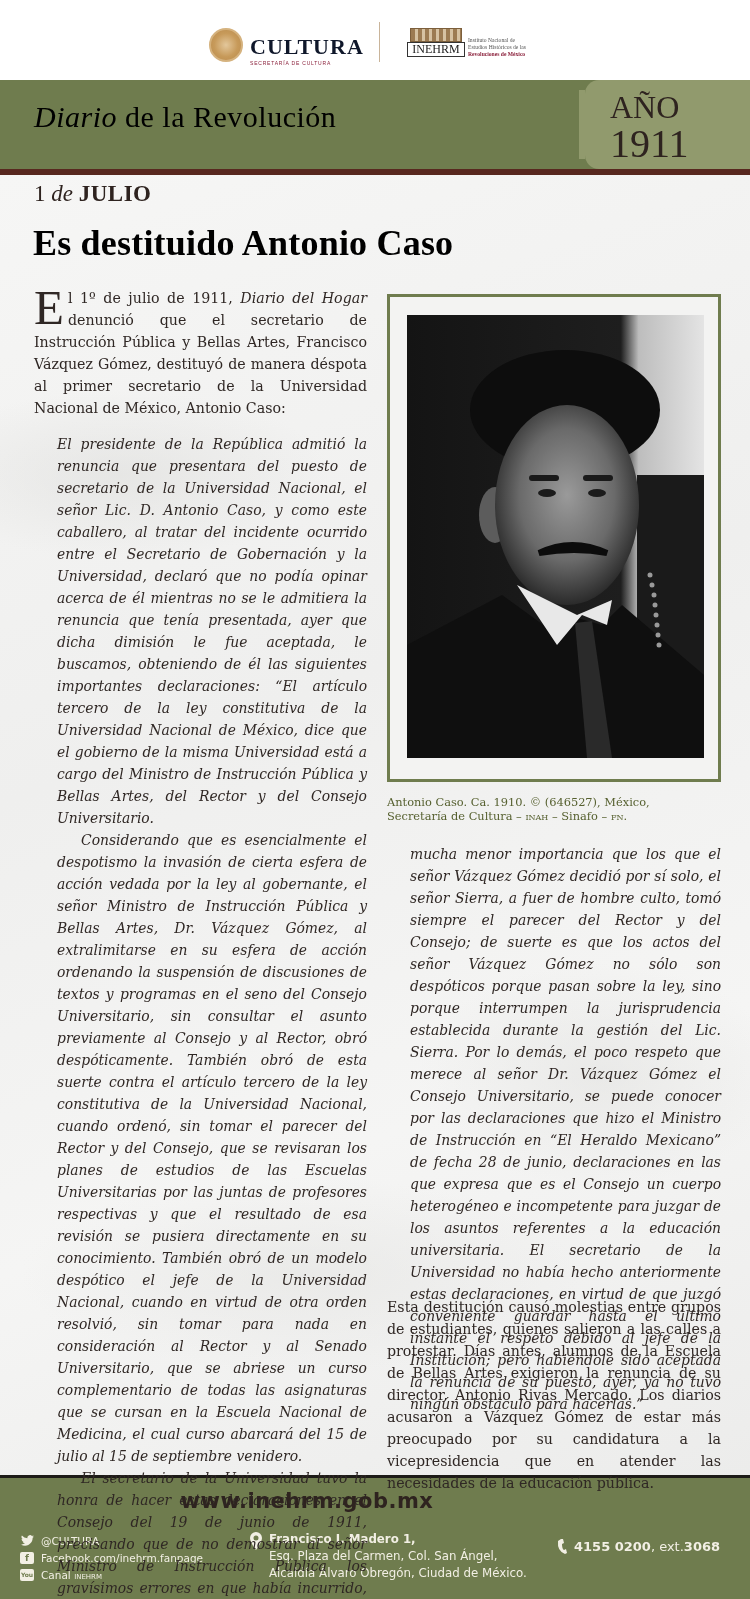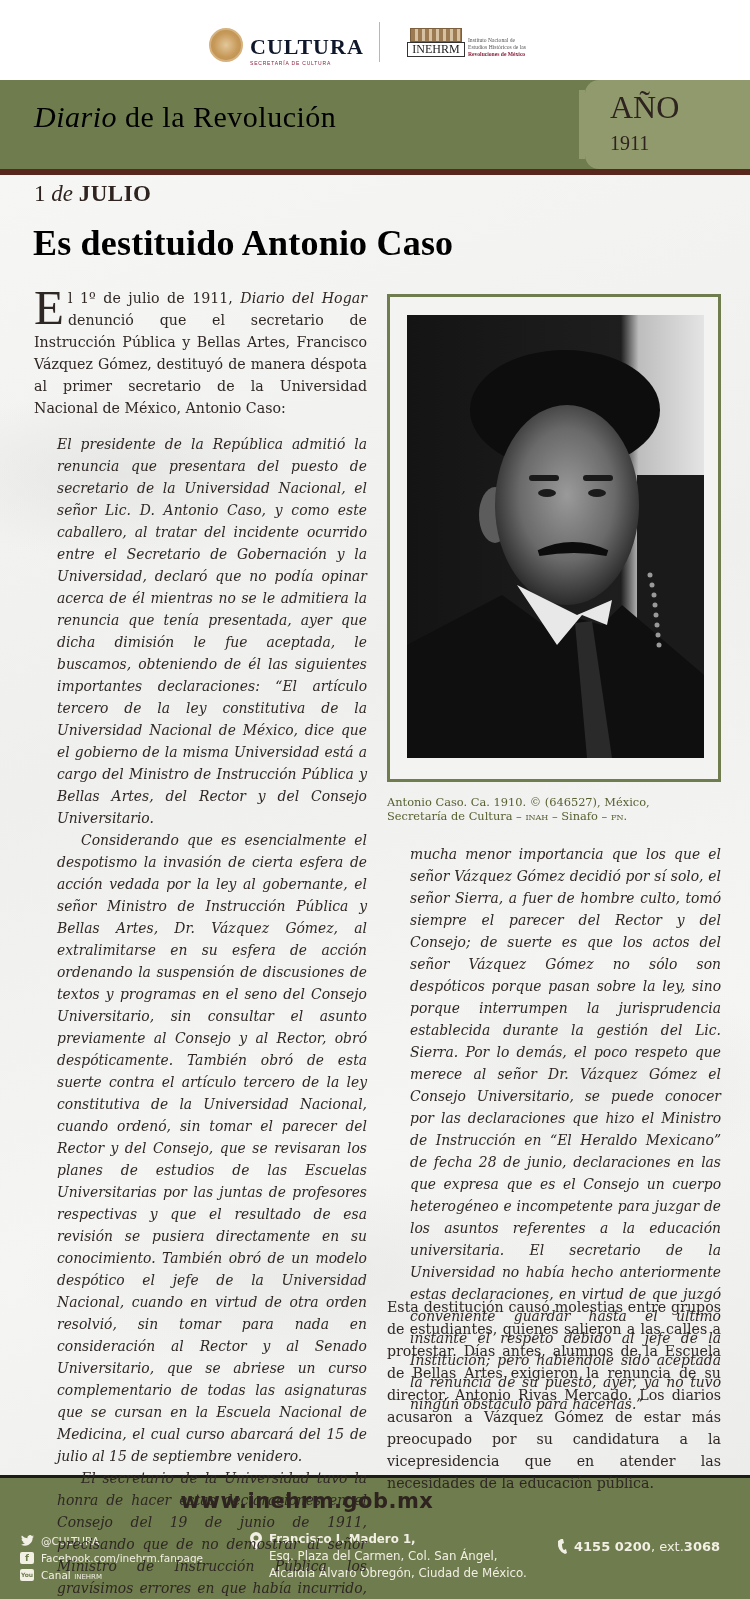--- a/index.html
+++ b/index.html
@@ -34,21 +34,21 @@
   .inehrm-desc { margin-left: 3px; font-family: "Liberation Serif", serif; font-size: 5.6px; line-height: 7px; color: #555; }
   .inehrm-desc .red { color: #8a1f3a; font-weight: bold; }
 
   
   .banner { position: absolute; left: 0; top: 80px; width: 750px; height: 89px; background: #6f7c4e; z-index: 2; }
   .banner-title { position: absolute; left: 34px; top: 20px; font-family: "Liberation Serif", serif; font-size: 30px; color: #000000; letter-spacing: 0.5px; }
   .banner-title i { font-style: italic; }
   .year-box { position: absolute; left: 585px; top: 0; width: 165px; height: 89px; background: #919a6d; border-radius: 14px 0 0 14px; }
   .year-box::before { content: ""; position: absolute; left: -6px; top: 10px; width: 6px; height: 69px; background: #919a6d; }
   .year-label { position: absolute; left: 25px; top: 10px; font-family: "Liberation Serif", serif; font-size: 32px; line-height: 35px; color: #2e231f; }
-  .year-value { position: absolute; left: 25px; top: 46px; font-family: "Liberation Serif", serif; font-size: 20px; line-height: 35px; color: #2e231f; }
+  .year-value { position: absolute; left: 25px; top: 46px; font-family: "Liberation Serif", serif; font-size: 40px; line-height: 35px; color: #2e231f; }
   .banner-stripe { position: absolute; left: 0; top: 169px; width: 750px; height: 6px; background: #58281f; z-index: 2; }
 
   .date-line { position: absolute; left: 34px; top: 181px; font-family: "Liberation Serif", serif; font-size: 23px; color: #2e231f; z-index: 3; }
   .date-line .de { font-style: italic; }
   .date-line .month { font-weight: bold; letter-spacing: 0.5px; }
   .headline { position: absolute; left: 33px; top: 222px; font-family: "Liberation Serif", serif; font-size: 36px; font-weight: bold; color: #000000; z-index: 3; letter-spacing: 0.2px; }
 
   .col-left { position: absolute; left: 34px; top: 287px; width: 333px; z-index: 3; }
   .p-intro { font-size: 14.2px; line-height: 22px; text-align: justify; color: #2f2724; }
   .dropcap { float: left; font-family: "Liberation Serif", serif; font-size: 49px; line-height: 40px; margin: 1px 4px 0 0; color: #2f2724; }

